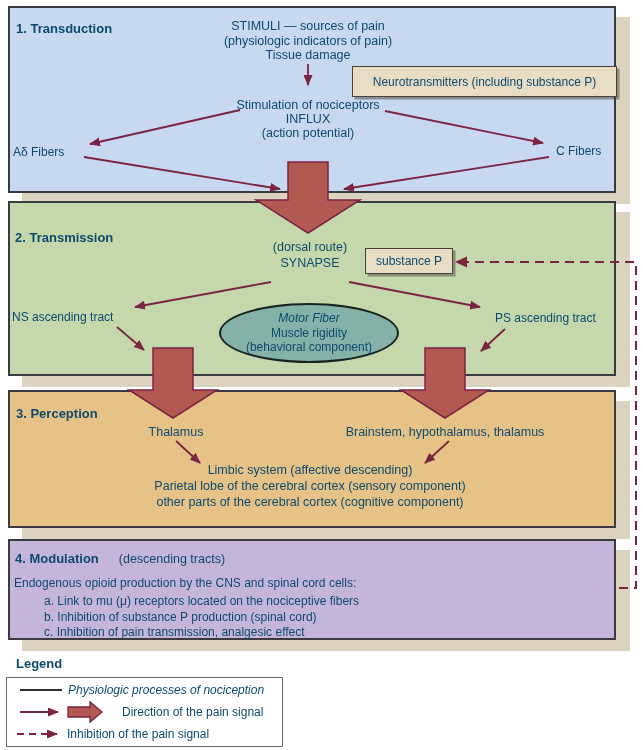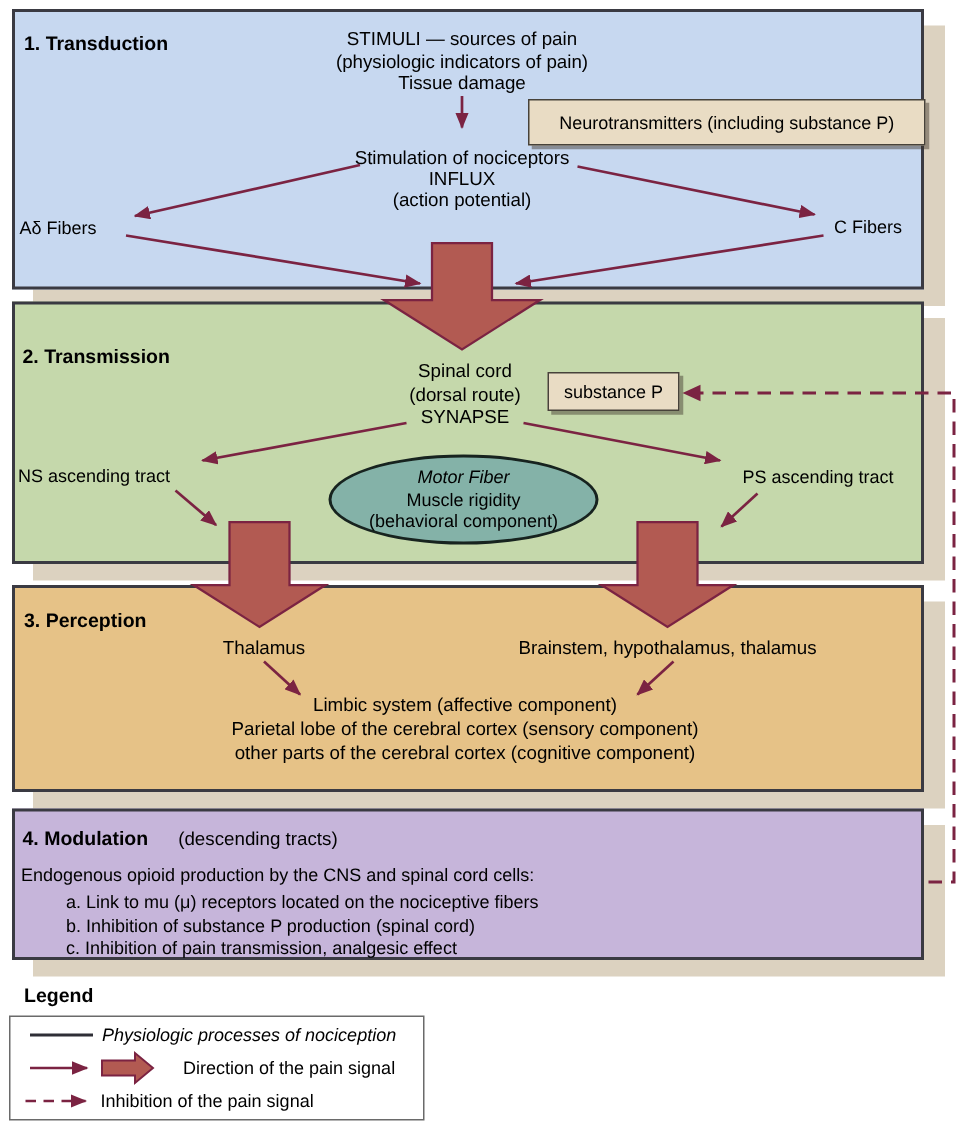--- a/index.html
+++ b/index.html
@@ -1,18 +1,18 @@
 <!DOCTYPE html>
 <html><head>
 <meta charset="utf-8">
 <style>
   html,body{margin:0;padding:0;background:#fff;}
   .canvas{
     position:relative;width:643px;height:750px;background:#ffffff;
-    font-family:"Liberation Sans", sans-serif;color:#000000;overflow:hidden;
+    font-family:"Liberation Sans", sans-serif;color:#0c4a6e;overflow:hidden;
   }
   .sec{
     position:absolute;left:8px;width:608px;box-sizing:border-box;
     border:2px solid #3a3a42;box-shadow:14px 11px 0 0 #dcd2c0;
   }
   .sec1{top:6px;height:187px;background:#c7d8f0;}
   .sec2{top:201px;height:175px;background:#c5d8ab;}
   .sec3{top:390px;height:138px;background:#e6c287;}
   .sec4{top:539px;height:101px;background:#c6b5da;}
   .title{position:absolute;font-weight:bold;font-size:13px;white-space:nowrap;z-index:3;}
@@ -57,38 +57,37 @@
   <div class="cblock" style="left:158px;top:98px;width:300px;line-height:14px;">
     <div>Stimulation of nociceptors</div>
     <div>INFLUX</div>
     <div>(action potential)</div>
   </div>
   <div class="txt" style="left:13px;top:145px;">Aδ Fibers</div>
   <div class="txt" style="left:556px;top:144px;">C Fibers</div>
 
   <div class="title" style="left:15px;top:230px;">2. Transmission</div>
   <div class="cblock" style="left:160px;top:240px;width:300px;line-height:15.5px;">
-    <div>Spinal cord</div>
     <div>(dorsal route)</div>
     <div>SYNAPSE</div>
   </div>
   <div class="tagbox" style="left:365px;top:248px;width:88px;height:26px;">substance P</div>
   <div class="txt" style="left:12px;top:310px;">NS ascending tract</div>
   <div class="txt" style="left:495px;top:311px;">PS ascending tract</div>
   <div class="ellipse">
     <div style="font-style:italic;">Motor Fiber</div>
     <div>Muscle rigidity</div>
     <div>(behavioral component)</div>
   </div>
 
   <div class="title" style="left:16px;top:406px;">3. Perception</div>
   <div class="cblock" style="left:126px;top:425px;width:100px;">Thalamus</div>
   <div class="cblock" style="left:330px;top:425px;width:230px;">Brainstem, hypothalamus, thalamus</div>
   <div class="cblock" style="left:85px;top:462px;width:450px;line-height:16px;">
-    <div>Limbic system (affective component)</div>
+    <div>Limbic system (affective descending)</div>
     <div>Parietal lobe of the cerebral cortex (sensory component)</div>
     <div>other parts of the cerebral cortex (cognitive component)</div>
   </div>
 
   <div class="title" style="left:15px;top:551px;">
     <span>4. Modulation</span><span style="font-weight:normal;font-size:12.5px;margin-left:20px;">(descending tracts)</span>
   </div>
   <div class="txt" style="left:14px;top:576px;">Endogenous opioid production by the CNS and spinal cord cells:</div>
   <div class="txt" style="left:44px;top:594px;line-height:15.5px;white-space:normal;width:540px;">
     <div>a. Link to mu (μ) receptors located on the nociceptive fibers</div>

